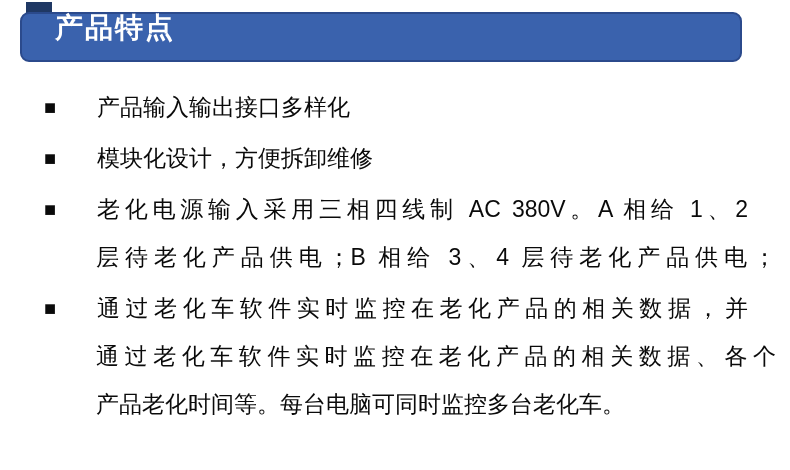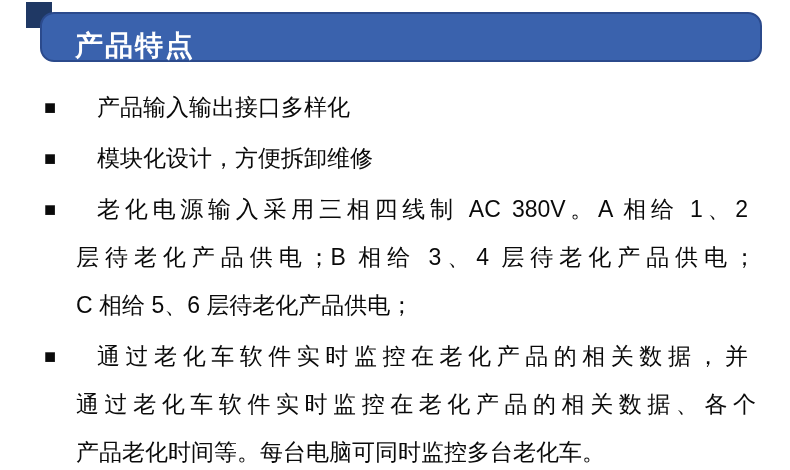--- a/index.html
+++ b/index.html
@@ -17,30 +17,30 @@
     position: absolute;
     left: 26px;
     top: 2px;
     width: 26px;
     height: 26px;
     background: var(--accent-square, #1f3864);
     z-index: 1;
   }
   .banner {
     position: absolute;
-    left: 40px;
+    left: 20px;
     top: 12px;
     width: 718px;
     height: 46px;
     background: var(--banner, #3a62ad);
     border: 2px solid var(--banner-border, #2b4a8c);
-    border-radius: 14px;
+    border-radius: 9px;
     z-index: 2;
     display: flex;
-    align-items: flex-end;
+    align-items: flex-start;
   }
   .banner .title {
     color: var(--title-color, #ffffff);
     font-size: 28px;
     font-weight: bold;
     letter-spacing: 2px;
     padding-left: 33px;
     line-height: 1;
   }
 
@@ -59,21 +59,21 @@
     height: 48px;
     white-space: nowrap;
     overflow: visible;
   }
   .line.first {
     position: relative;
     margin-left: 97px;
     width: 651px;
   }
   .line.cont {
-    margin-left: 76px;
+    margin-left: 96px;
     width: 680px;
   }
   .line.fill {
     text-align: justify;
     text-align-last: justify;
     white-space: normal;
   }
   .bullet {
     position: absolute;
     left: -53px;
@@ -94,21 +94,20 @@
   <div class="feature-list">
       <div class="feature-item">
         <div class="line first"><span class="bullet">■</span>产品输入输出接口多样化</div>
       </div>
       <div class="feature-item">
         <div class="line first"><span class="bullet">■</span>模块化设计，方便拆卸维修</div>
       </div>
       <div class="feature-item">
         <div class="line first fill"><span class="bullet">■</span>老化电源输入采用三相四线制 AC 380V。A 相给 1、2</div>
         <div class="line cont fill">层待老化产品供电；B 相给 3、4 层待老化产品供电；</div>
-        <div class="line cont">C 相给 5、6 层待老化产品供电；</div>
       </div>
       <div class="feature-item">
         <div class="line first fill"><span class="bullet">■</span>通过老化车软件实时监控在老化产品的相关数据，并</div>
         <div class="line cont fill">通过老化车软件实时监控在老化产品的相关数据、各个</div>
         <div class="line cont">产品老化时间等。每台电脑可同时监控多台老化车。</div>
       </div>
     </div>
 </div>
 
 </body></html>

